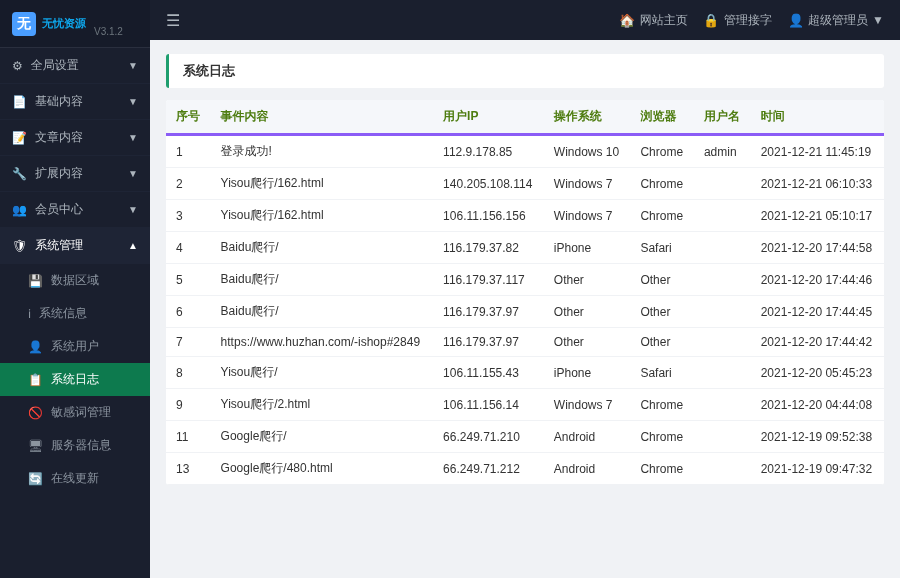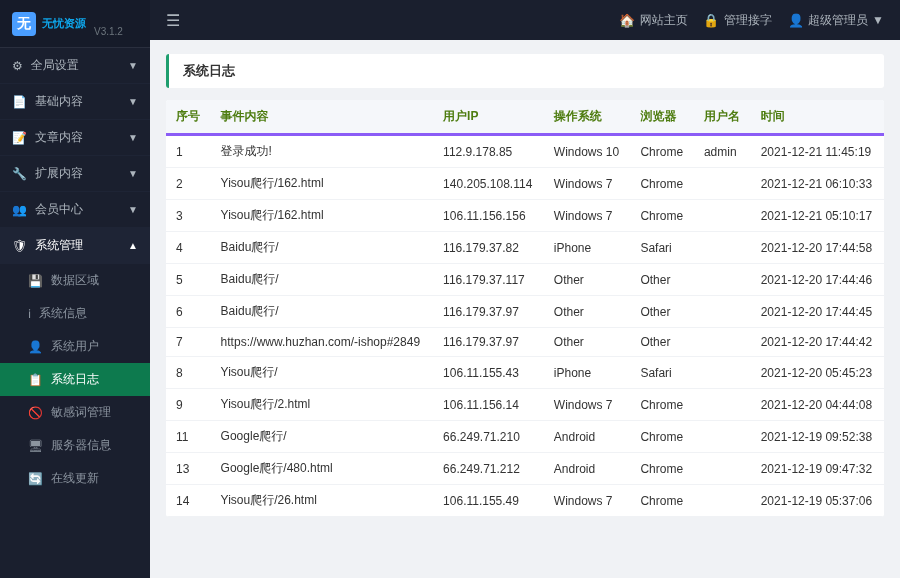--- a/index.html
+++ b/index.html
@@ -345,27 +345,18 @@
             </tr>
             <tr>
               <td>13</td>
               <td>Google爬行/480.html</td>
               <td>66.249.71.212</td>
               <td>Android</td>
               <td>Chrome</td>
               <td></td>
               <td>2021-12-19 09:47:32</td>
             </tr>
-            <tr>
-              <td>14</td>
-              <td>Yisou爬行/26.html</td>
-              <td>106.11.155.49</td>
-              <td>Windows 7</td>
-              <td>Chrome</td>
-              <td></td>
-              <td>2021-12-19 05:37:06</td>
-            </tr>
           </tbody>
       </table>
 
     </div>
   </div>
 </div>
 
 </body></html>

